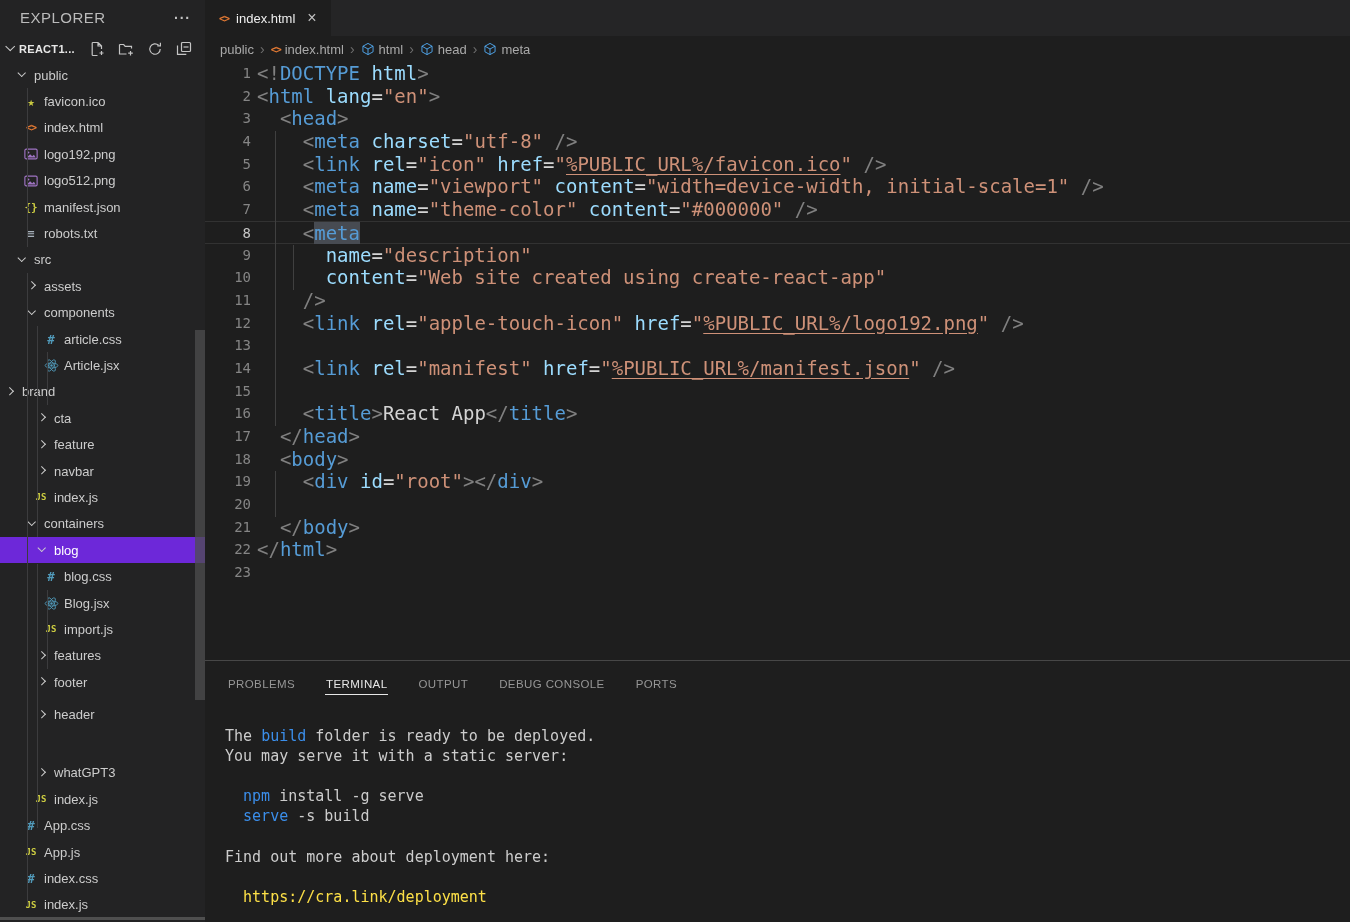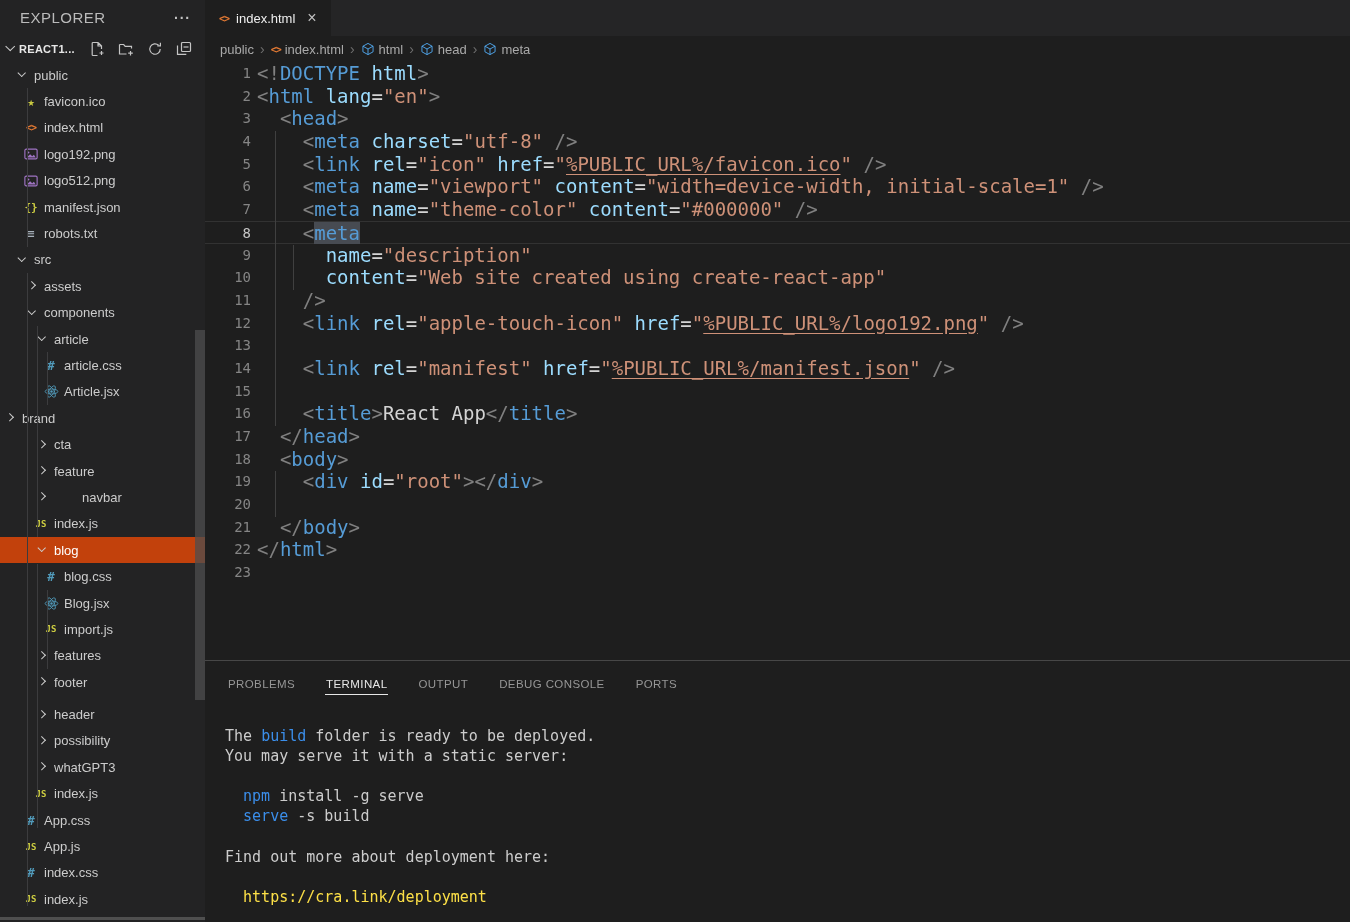--- a/index.html
+++ b/index.html
@@ -23,21 +23,21 @@
 
   .chev { display:inline-block; width:7px; height:7px;
     border-right:1.4px solid #cccccc; border-bottom:1.4px solid #cccccc; }
   .chev.d { transform:rotate(45deg) translate(-1px,-2px); }
   .chev.r { transform:rotate(-45deg) translate(1px,0px); }
   .chev.small { width:6px; height:6px; }
 
   #file-tree { position:relative; }
   .tree-row { height:26.4px; display:flex; align-items:center; cursor:pointer;
     color:#cccccc; font-size:13px; white-space:nowrap; position:relative; }
-  .tree-row.sel { background:#c2410c; color:#ffffff; }
+  .tree-row.sel { background:#6d28d9; color:#ffffff; }
   .tree-slot { width:18px; display:flex; justify-content:center; align-items:center;
     flex:0 0 18px; }
   .tree-label { margin-left:4px; }
   .fi { font-family:"DejaVu Sans Mono", monospace; font-weight:bold; }
   .fi.star { color:#cbcb41; font-size:12px; font-weight:normal; }
   .fi.htmlic { color:#e37933; font-size:10px; letter-spacing:-1px; }
   .fi.jsonic { color:#cbcb41; font-size:11px; }
   .fi.txtic { color:#a8b2bc; font-size:13px; font-weight:normal; }
   .fi.cssic { color:#519aba; font-size:12.5px; }
   .fi.jsic { color:#cbcb41; font-size:9px; letter-spacing:0; }
@@ -199,26 +199,20 @@
             <span class="chev small r"></span>
           </span>
           <span class="tree-label">assets</span>
         </div>
         <div class="tree-row" style="padding-left: 22px;">
           <span class="tree-slot">
             <span class="chev small d"></span>
           </span>
           <span class="tree-label">components</span>
         </div>
-        <div class="tree-row" style="padding-left: 32px;">
-          <span class="tree-slot">
-            <span class="chev small d"></span>
-          </span>
-          <span class="tree-label">article</span>
-        </div>
         <div class="tree-row" style="padding-left: 42px;">
           <span class="tree-slot">
             <span class="fi cssic">#</span>
           </span>
           <span class="tree-label">article.css</span>
         </div>
         <div class="tree-row" style="padding-left: 42px;">
           <span class="tree-slot">
             <svg width="15" height="15" viewBox="0 0 16 16">
               <circle cx="8" cy="8" r="1.3" fill="#519aba"></circle>
@@ -242,31 +236,37 @@
             <span class="chev small r"></span>
           </span>
           <span class="tree-label">cta</span>
         </div>
         <div class="tree-row" style="padding-left: 32px;">
           <span class="tree-slot">
             <span class="chev small r"></span>
           </span>
           <span class="tree-label">feature</span>
         </div>
-        <div class="tree-row" style="padding-left: 32px; gap: 28px;">
+        <div class="tree-row" style="padding-left: 32px;">
           <span class="tree-slot">
             <span class="chev small r"></span>
           </span>
           <span class="tree-label">navbar</span>
         </div>
         <div class="tree-row" style="padding-left: 32px;">
           <span class="tree-slot">
             <span class="fi jsic">JS</span>
           </span>
           <span class="tree-label">index.js</span>
+        </div>
+        <div class="tree-row" style="padding-left: 22px;">
+          <span class="tree-slot">
+            <span class="chev small d"></span>
+          </span>
+          <span class="tree-label">containers</span>
         </div>
         <div class="tree-row sel" style="padding-left: 32px;">
           <span class="tree-slot">
             <span class="chev small d"></span>
           </span>
           <span class="tree-label">blog</span>
         </div>
         <div class="tree-row" style="padding-left: 42px;">
           <span class="tree-slot">
             <span class="fi cssic">#</span>
@@ -303,27 +303,21 @@
             <span class="chev small r"></span>
           </span>
           <span class="tree-label">footer</span>
         </div>
         <div class="tree-row" style="padding-left: 32px; margin-top: 6px;">
           <span class="tree-slot">
             <span class="chev small r"></span>
           </span>
           <span class="tree-label">header</span>
         </div>
-        <div class="tree-row" style="padding-left: 32px;">
-          <span class="tree-slot">
-            <span class="chev small r"></span>
-          </span>
-          <span class="tree-label">possibility</span>
-        </div>
-        <div class="tree-row" style="padding-left: 32px;">
+        <div class="tree-row" style="padding-left: 32px; margin-top: 32px;">
           <span class="tree-slot">
             <span class="chev small r"></span>
           </span>
           <span class="tree-label">whatGPT3</span>
         </div>
         <div class="tree-row" style="padding-left: 32px;">
           <span class="tree-slot">
             <span class="fi jsic">JS</span>
           </span>
           <span class="tree-label">index.js</span>

